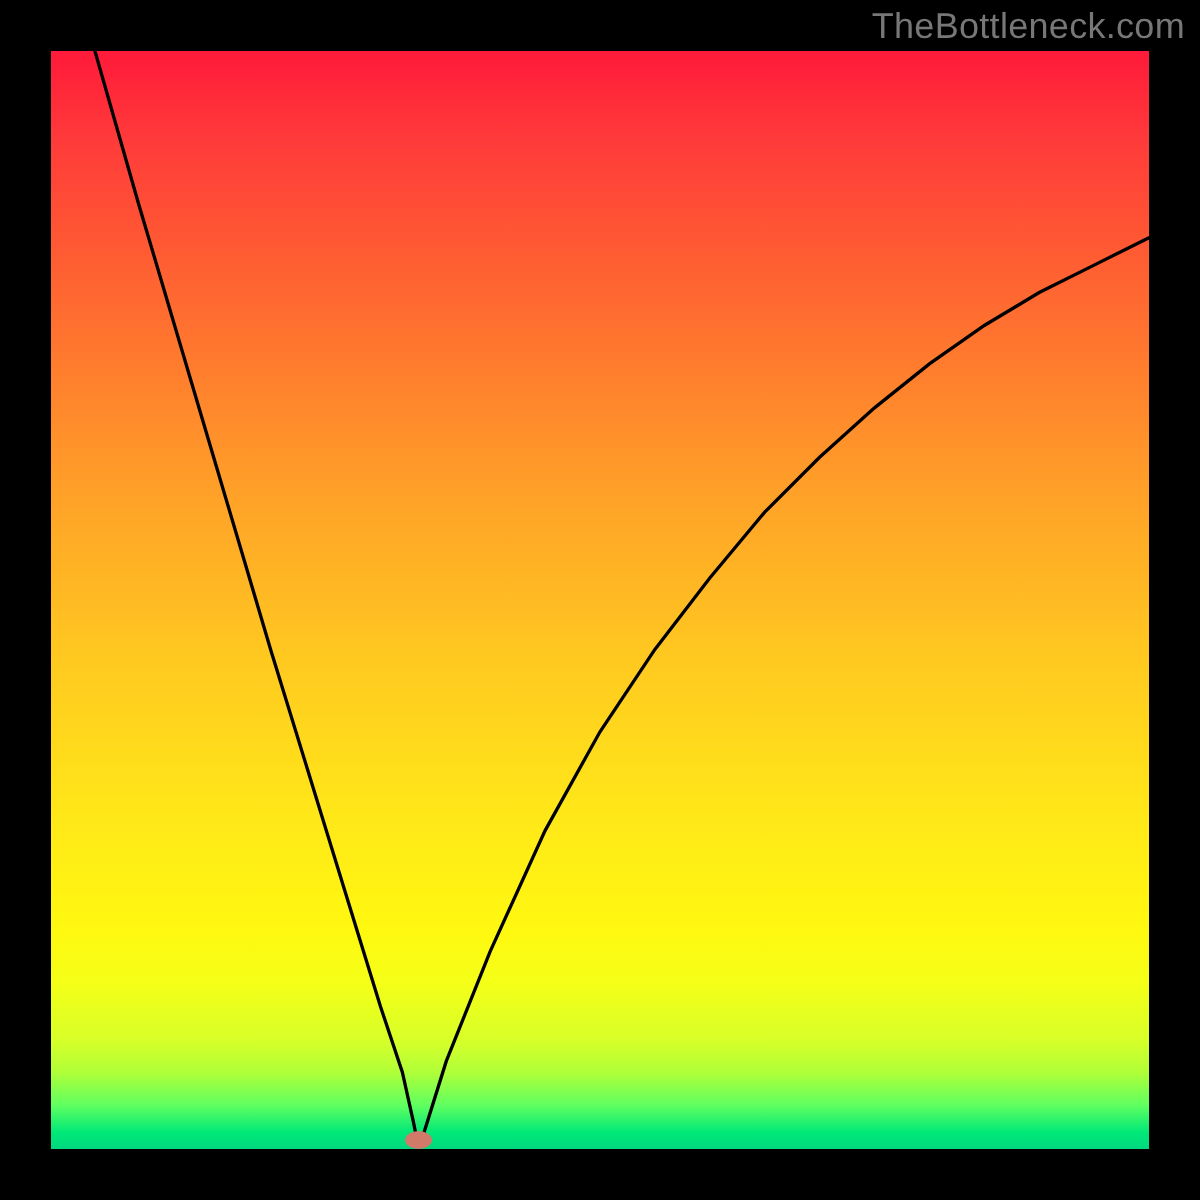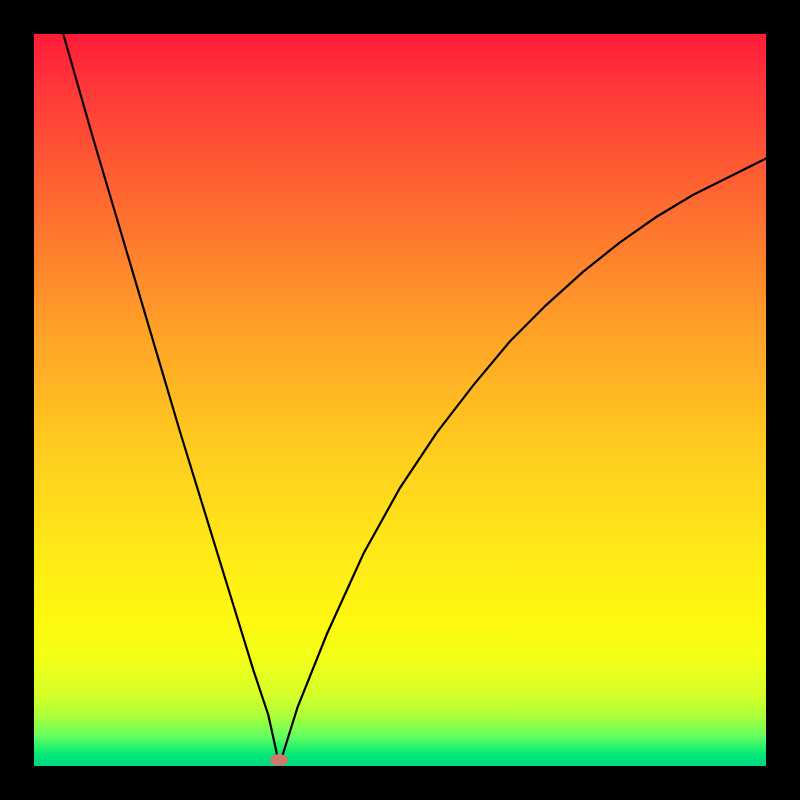--- a/index.html
+++ b/index.html
@@ -71,20 +71,21 @@
     fill: none;
     stroke: #000;
     stroke-width: 2.2;
     stroke-linecap: round;
   }
 </style>
 </head>
 <body>
 
 <div class="frame">
+  <div class="watermark">TheBottleneck.com</div>
   <div class="plot">
     <svg class="curve" viewBox="0 0 732 732" preserveAspectRatio="none">
       <path id="path-left" d="M29.28 0.00 L58.56 102.48 L87.84 201.30 L117.12 300.12 L146.40 398.94 L175.68 494.10 L204.96 589.26 L219.60 636.84 L234.24 680.76 L241.56 713.70 L244.04 726.12"></path>
       <path id="path-right" d="M247.01 726.27 L263.52 673.44 L292.80 600.24 L329.40 519.72 L366.00 453.84 L402.60 398.94 L439.20 351.36 L475.80 307.44 L512.40 270.84 L549.00 237.90 L585.60 208.62 L622.20 183.00 L658.80 161.04 L695.40 142.74 L732.00 124.44"></path>
     </svg>
     <div class="marker" id="marker" style="left: 245.22px; top: 726.144px; background: rgb(209, 122, 106);"></div>
   </div>
 </div>
 
 </body></html>

